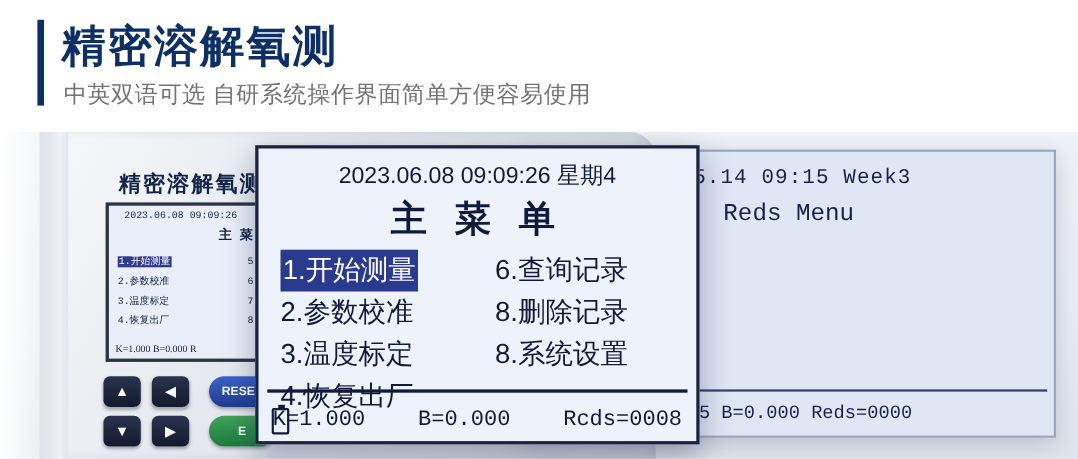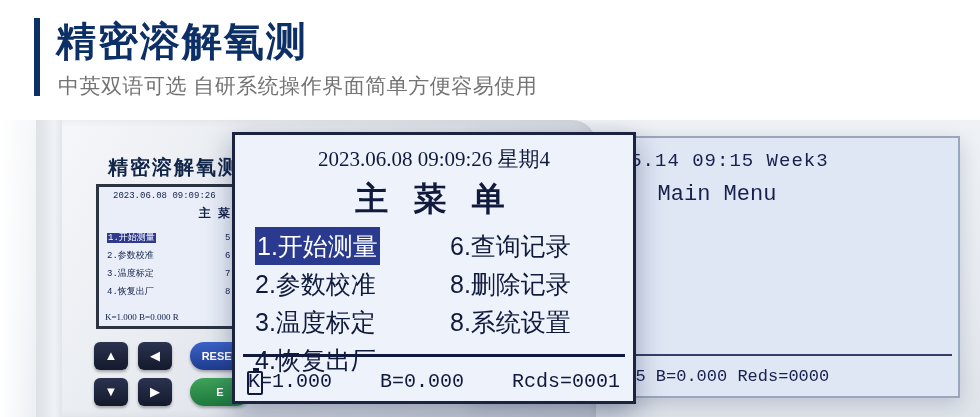--- a/index.html
+++ b/index.html
@@ -239,21 +239,21 @@
     border: 3px solid #1b2340;
     box-sizing: border-box;
     color: #101a3d;
     box-shadow: 0 10px 26px rgba(15,30,70,0.35);
   }
   .cn-top {
     position: absolute;
     left: 0; top: 10px;
     width: 398px;
     text-align: center;
-    font-family: Liberation Serif, serif;
+    font-family: Liberation Sans, sans-serif;
     font-size: 21px;
     letter-spacing: 0px;
     white-space: nowrap;
   }
   .cn-title {
     position: absolute;
     left: 0; top: 42px;
     width: 398px;
     text-align: center;
     font-size: 33px;
@@ -352,21 +352,21 @@
       <div class="key" style="left:44px; top:0px;">◀</div>
       <div class="key" style="left:0px; top:36px;">▼</div>
       <div class="key" style="left:44px; top:36px;">▶</div>
       <div class="key-wide" style="left:96px; top:0px;">RESET</div>
       <div class="key-wide key-green" style="left:96px; top:36px;">E</div>
     </div>
   </div>
 
   <div class="lcd-en">
     <div class="en-top">.05.14   09:15   Week3</div>
-    <div class="en-title">Main Menu</div>
+    <div class="en-title">Reds Menu</div>
 
     <div class="en-col-l">
       <div class="en-item">
         <span class="en-item sel">rt Measure</span>
       </div>
       <div class="en-item">as.Cal.</div>
       <div class="en-item">p.Cal.</div>
       <div class="en-item">.Factory</div>
     </div>
 
@@ -394,18 +394,18 @@
       <div class="cn-item">8.系统设置</div>
     </div>
 
     <div class="cn-divider"></div>
     <div class="cn-batt"></div>
     <div class="cn-bottom">
       <span>K=1.000</span>
       &nbsp;&nbsp;
       <span>B=0.000</span>
       &nbsp;&nbsp;
-      <span>Rcds=0001</span>
+      <span>Rcds=0008</span>
     </div>
   </div>
 
   <div class="photo-left-fade"></div>
 </div>
 
 </body></html>

